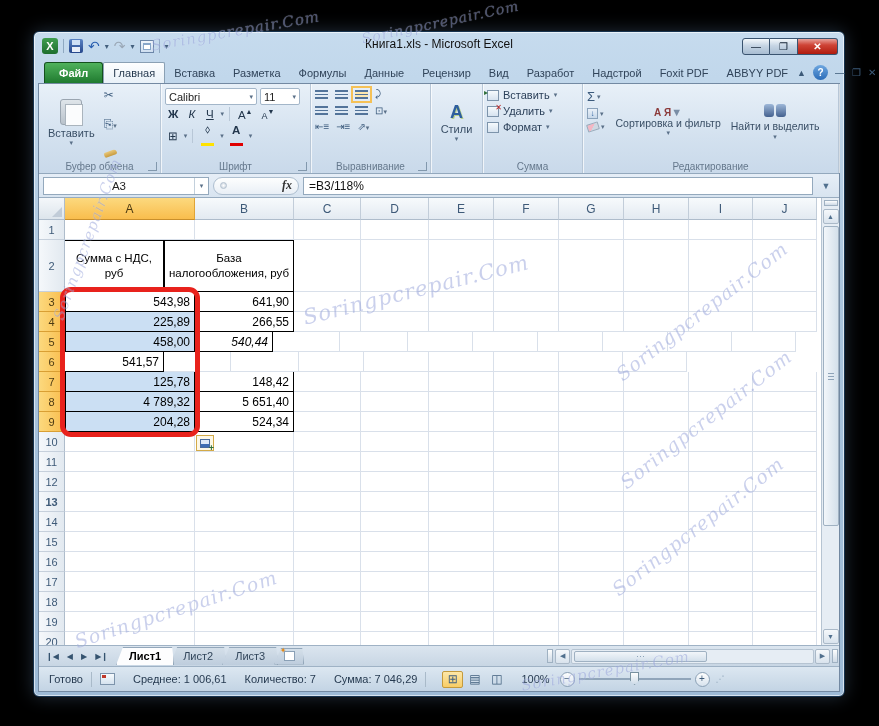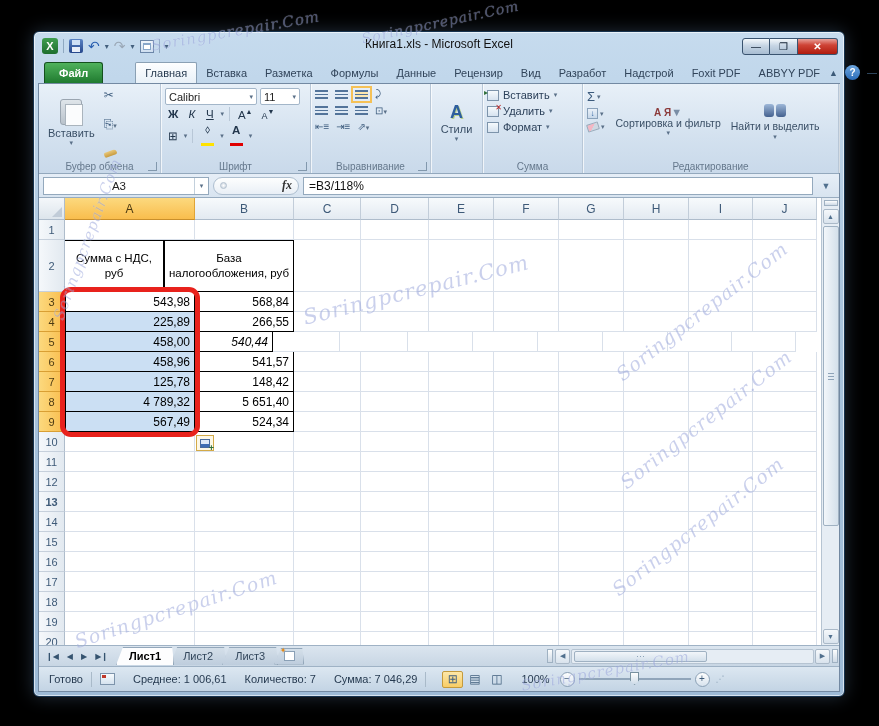--- a/index.html
+++ b/index.html
@@ -28,21 +28,21 @@
   .winbtns { margin-left:auto; display:flex; z-index:2; }
   .wb { width:28px; height:17px; border:1px solid #39536f; background:linear-gradient(#f4f8fb,#c6d5e4 45%,#a8bdd2); display:flex; align-items:center; justify-content:center; font-size:10px; color:#123; }
   .wb.min { border-radius:3px 0 0 3px; }
   .wb.max { border-left:none; }
   .wb.close { width:40px; border-left:none; border-radius:0 3px 3px 0; background:linear-gradient(#e8a199,#cf4436 40%,#b01b0e); color:#fff; font-weight:bold; }
 
   
   .tabrow { position:relative; height:25px; display:flex; align-items:flex-end; padding:0 10px 0 10px; }
   .tab { font-size:11px; color:#31445a; padding:4px 9px 4px; cursor:default; white-space:nowrap; }
   .tab.file { background:linear-gradient(#4fb25c,#1f7a2f); color:#fff; border:1px solid #14501d; border-bottom:none; border-radius:3px 3px 0 0; padding:4px 14px; font-weight:bold; }
-  .tab.active { background:linear-gradient(#fdfeff,#e9f1f8); border:1px solid #8aa0b4; border-bottom:none; border-radius:2px 2px 0 0; color:#1f3каз;margin-left:32px;} 
+  .tab.active { background:linear-gradient(#fdfeff,#e9f1f8); border:1px solid #8aa0b4; border-bottom:none; border-radius:2px 2px 0 0; color:#1f3каз;} 
   .tab.active { color:#1f3349; }
   .tabrow-right { margin-left:auto; display:flex; align-items:center; gap:7px; padding-bottom:3px; }
   .chev-up { font-size:9px; color:#3c5a78; }
   .help { width:15px; height:15px; border-radius:50%; background:linear-gradient(#6ea7e0,#2b6cb8); color:#fff; font-size:10px; font-weight:bold; display:flex; align-items:center; justify-content:center; }
   .docbtn { font-size:10px; color:#3c5a78; }
 
   
   .client { position:absolute; left:4px; right:4px; top:51px; bottom:4px; display:flex; flex-direction:column; background:#d7e3ef; border:1px solid #73890 ; border:1px solid #7389a2; }
 
   
@@ -391,21 +391,21 @@
                 <div class="cell" style="width: 65px;"></div>
                 <div class="cell" style="width: 65px;"></div>
                 <div class="cell" style="width: 65px;"></div>
                 <div class="cell" style="width: 65px;"></div>
                 <div class="cell" style="width: 64px;"></div>
                 <div class="cell" style="width: 64px;"></div>
               </div>
               <div class="grow" style="height: 20px;">
                 <div class="rh sel">3</div>
                 <div class="cell num bA" style="width: 130px;">543,98</div>
-                <div class="cell num bB" style="width: 99px;">568,84</div>
+                <div class="cell num bB" style="width: 99px;">641,90</div>
                 <div class="cell" style="width: 67px;"></div>
                 <div class="cell" style="width: 68px;"></div>
                 <div class="cell" style="width: 65px;"></div>
                 <div class="cell" style="width: 65px;"></div>
                 <div class="cell" style="width: 65px;"></div>
                 <div class="cell" style="width: 65px;"></div>
                 <div class="cell" style="width: 64px;"></div>
                 <div class="cell" style="width: 64px;"></div>
               </div>
               <div class="grow" style="height: 20px;">
@@ -429,21 +429,20 @@
                 <div class="cell" style="width: 68px;"></div>
                 <div class="cell" style="width: 65px;"></div>
                 <div class="cell" style="width: 65px;"></div>
                 <div class="cell" style="width: 65px;"></div>
                 <div class="cell" style="width: 65px;"></div>
                 <div class="cell" style="width: 64px;"></div>
                 <div class="cell" style="width: 64px;"></div>
               </div>
               <div class="grow" style="height: 20px;">
                 <div class="rh sel">6</div>
-                <div class="cell num bA selblue" style="width: 130px;">458,96</div>
                 <div class="cell num bB" style="width: 99px;">541,57</div>
                 <div class="cell" style="width: 67px;"></div>
                 <div class="cell" style="width: 68px;"></div>
                 <div class="cell" style="width: 65px;"></div>
                 <div class="cell" style="width: 65px;"></div>
                 <div class="cell" style="width: 65px;"></div>
                 <div class="cell" style="width: 65px;"></div>
                 <div class="cell" style="width: 64px;"></div>
                 <div class="cell" style="width: 64px;"></div>
               </div>
@@ -468,21 +467,21 @@
                 <div class="cell" style="width: 68px;"></div>
                 <div class="cell" style="width: 65px;"></div>
                 <div class="cell" style="width: 65px;"></div>
                 <div class="cell" style="width: 65px;"></div>
                 <div class="cell" style="width: 65px;"></div>
                 <div class="cell" style="width: 64px;"></div>
                 <div class="cell" style="width: 64px;"></div>
               </div>
               <div class="grow" style="height: 20px;">
                 <div class="rh sel">9</div>
-                <div class="cell num bA selblue" style="width: 130px;">567,49</div>
+                <div class="cell num bA selblue" style="width: 130px;">204,28</div>
                 <div class="cell num bB" style="width: 99px;">524,34</div>
                 <div class="cell" style="width: 67px;"></div>
                 <div class="cell" style="width: 68px;"></div>
                 <div class="cell" style="width: 65px;"></div>
                 <div class="cell" style="width: 65px;"></div>
                 <div class="cell" style="width: 65px;"></div>
                 <div class="cell" style="width: 65px;"></div>
                 <div class="cell" style="width: 64px;"></div>
                 <div class="cell" style="width: 64px;"></div>
               </div>

